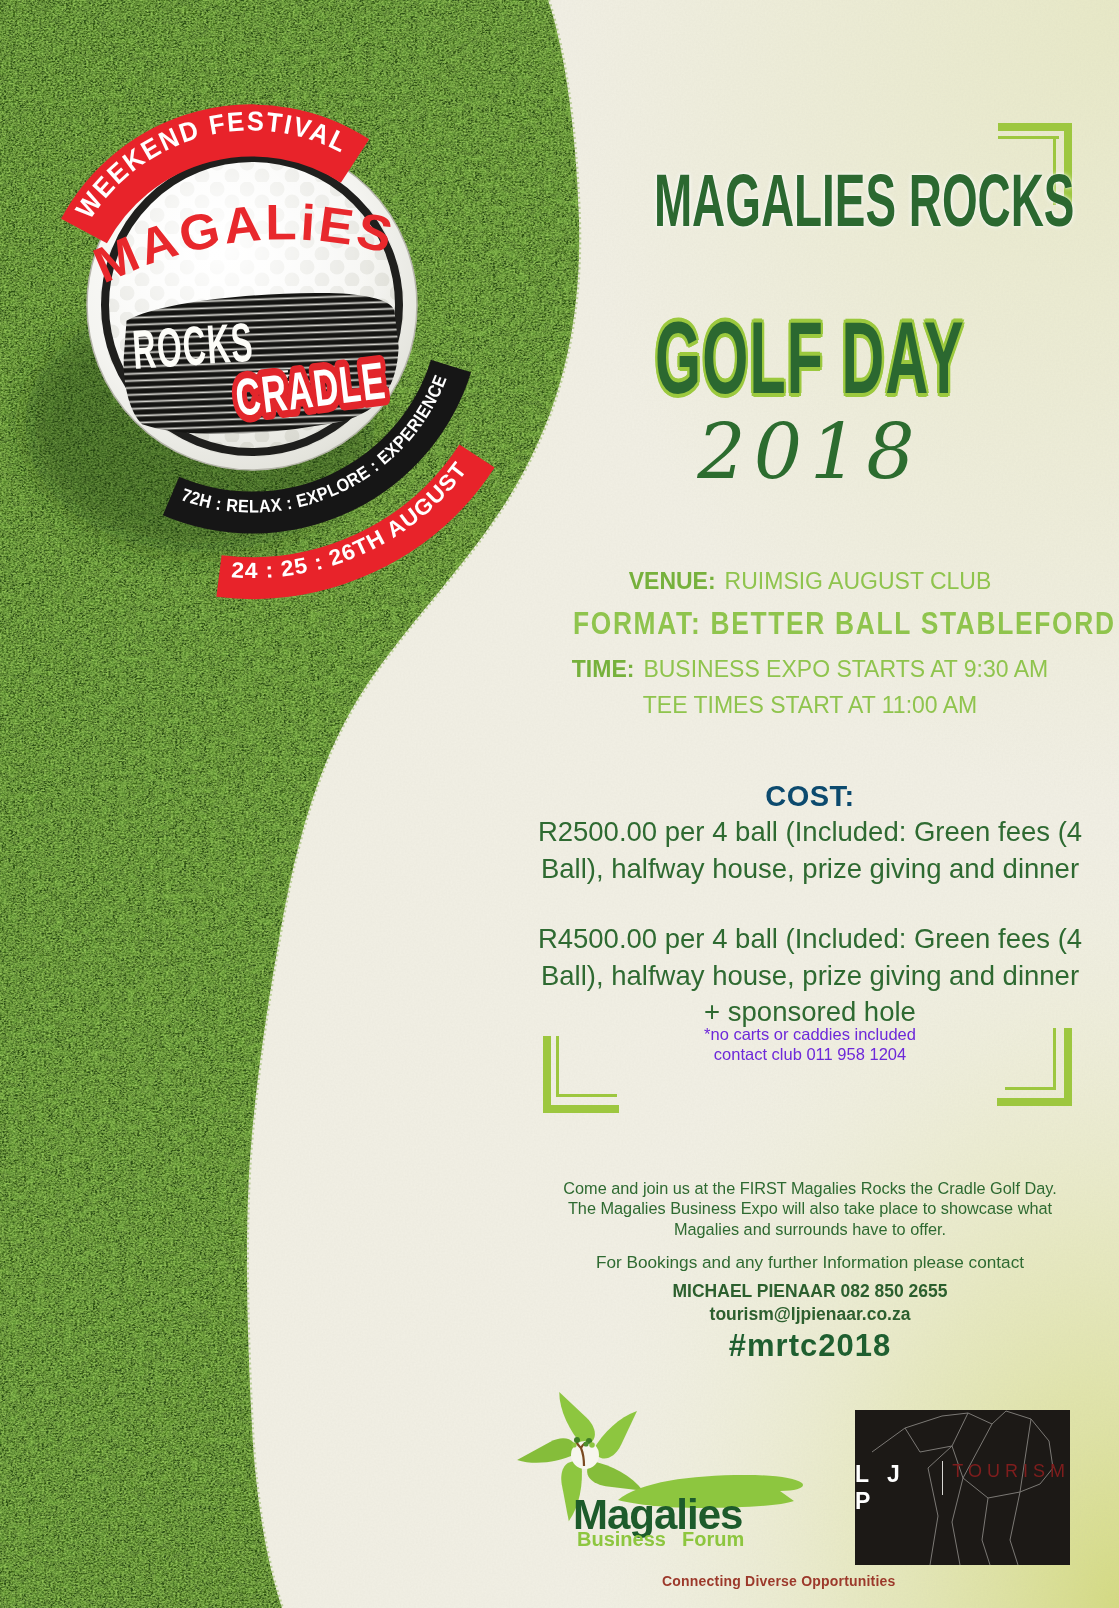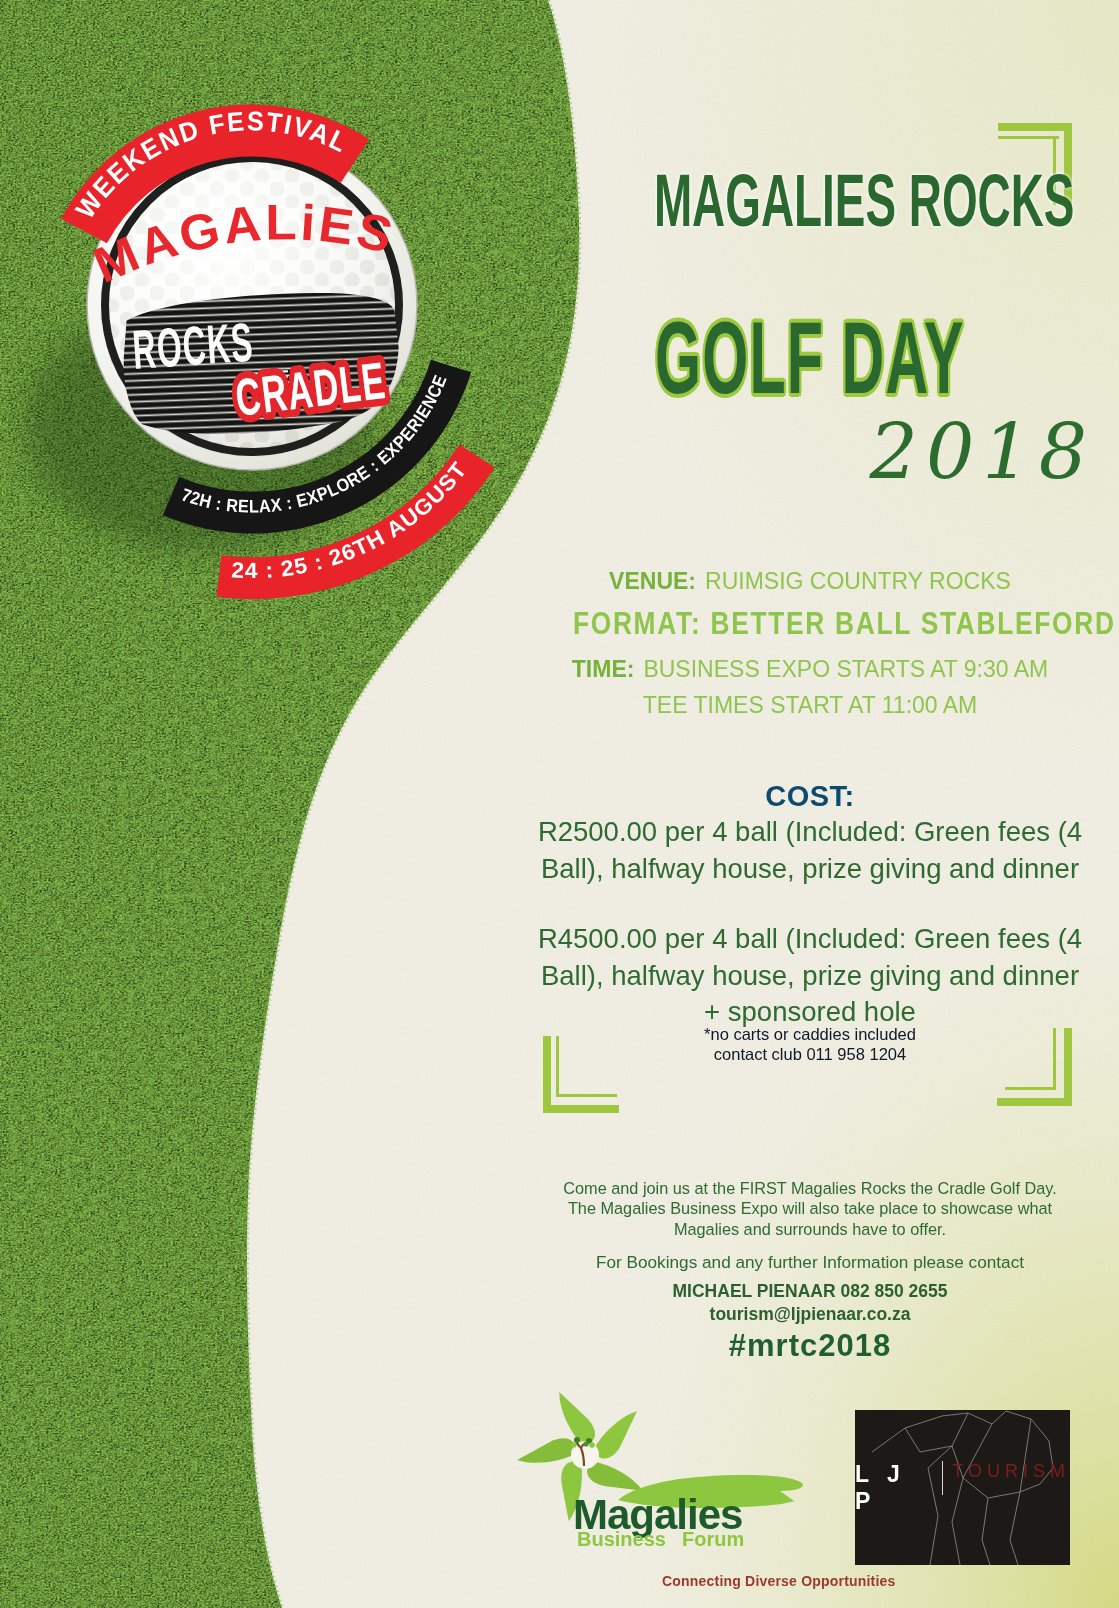--- a/index.html
+++ b/index.html
@@ -11,32 +11,32 @@
   .squish{display:inline-block;white-space:nowrap;transform-origin:50% 50%;}
 
   .title-line{font-weight:bold;font-size:74px;line-height:74px;color:#2b6830;
               text-shadow:0 0 7px rgba(255,255,255,.95),0 0 2px rgba(255,255,255,.8);}
   .title-line .squish{transform:scaleX(.62);letter-spacing:0px;}
   .golfday{font-weight:bold;font-size:102px;line-height:104px;color:#2b6830;}
   .golfday .squish{transform:scaleX(.58);letter-spacing:2px;
       text-shadow:-3px -3px 0 #9cc93e,3px -3px 0 #9cc93e,-3px 3px 0 #9cc93e,3px 3px 0 #9cc93e,
                   -4px 0 0 #9cc93e,4px 0 0 #9cc93e,0 -4px 0 #9cc93e,0 4px 0 #9cc93e;}
   .year{font-family:"DejaVu Serif",serif;font-style:italic;font-size:76px;line-height:76px;
-        color:#2c6c2f;letter-spacing:8px;text-align:right;}
+        color:#2c6c2f;letter-spacing:8px;}
 
   .detail{font-size:23px;line-height:26px;}
   .lbl{font-weight:bold;color:#76b13c;margin-right:9px;}
   .val{color:#8fc44d;}
   .detail sup{font-size:.55em;position:relative;top:-.45em;}
   .fmt{font-size:31px;color:#8fc44d;font-weight:bold;}
   .fmt .squish{transform:scaleX(.85);letter-spacing:2px;}
 
   .cost-head{font-weight:bold;font-size:29px;color:#0c4a6e;letter-spacing:.5px;}
   .cost-par{left:537px;width:546px;text-align:center;font-size:27.5px;line-height:36.5px;color:#2e6a31;}
-  .notes{font-size:16.5px;line-height:20px;color:#0f172a;}
+  .notes{font-size:16.5px;line-height:20px;color:#6d28d9;}
 
   .intro{left:550px;width:520px;text-align:center;font-size:16.3px;line-height:20.3px;color:#2e6a31;}
   .bookings{font-size:17.2px;color:#2e6a31;}
   .contact{font-size:17.5px;font-weight:bold;color:#2c5f2e;}
   .hashtag{font-size:31px;font-weight:bold;color:#1f5f30;letter-spacing:1px;}
 
   .forum-name{font-weight:bold;font-size:42px;line-height:42px;color:#1d5b2b;letter-spacing:-1px;}
   .forum-sub{font-weight:bold;font-size:20px;color:#8dc63f;}
   .forum-tag{font-weight:bold;font-size:14px;color:#9c392b;letter-spacing:.2px;margin-top:24px;}
 
@@ -212,21 +212,21 @@
     <path d="M992,1424 L963,1478"></path>
     <path d="M1031,1419 L1020,1492"></path>
   </g>
 </svg>
 
 <div class="ov col title-line" style="top:164px"><span class="squish">MAGALIES ROCKS</span></div>
 <div class="ov col golfday" style="top:306px"><span class="squish">GOLF DAY</span></div>
 <div class="ov col year" style="top:414px">2018</div>
 
 <div class="ov col detail" style="top:568px">
-  <span class="lbl">VENUE:</span><span class="val">RUIMSIG COUNTRY ROCKS</span>
+  <span class="lbl">VENUE:</span><span class="val">RUIMSIG AUGUST CLUB</span>
 </div>
 <div class="ov col fmt" style="top:606px">
   <span class="squish"><span>FORMAT:</span>&nbsp;<span>BETTER BALL STABLEFORD</span></span>
 </div>
 <div class="ov col detail" style="top:656px">
   <span class="lbl">TIME:</span><span class="val">BUSINESS EXPO STARTS AT 9:30 AM</span>
 </div>
 <div class="ov col detail" style="top:692px">
   <span class="val">TEE TIMES START AT 11:00 AM</span>
 </div>

